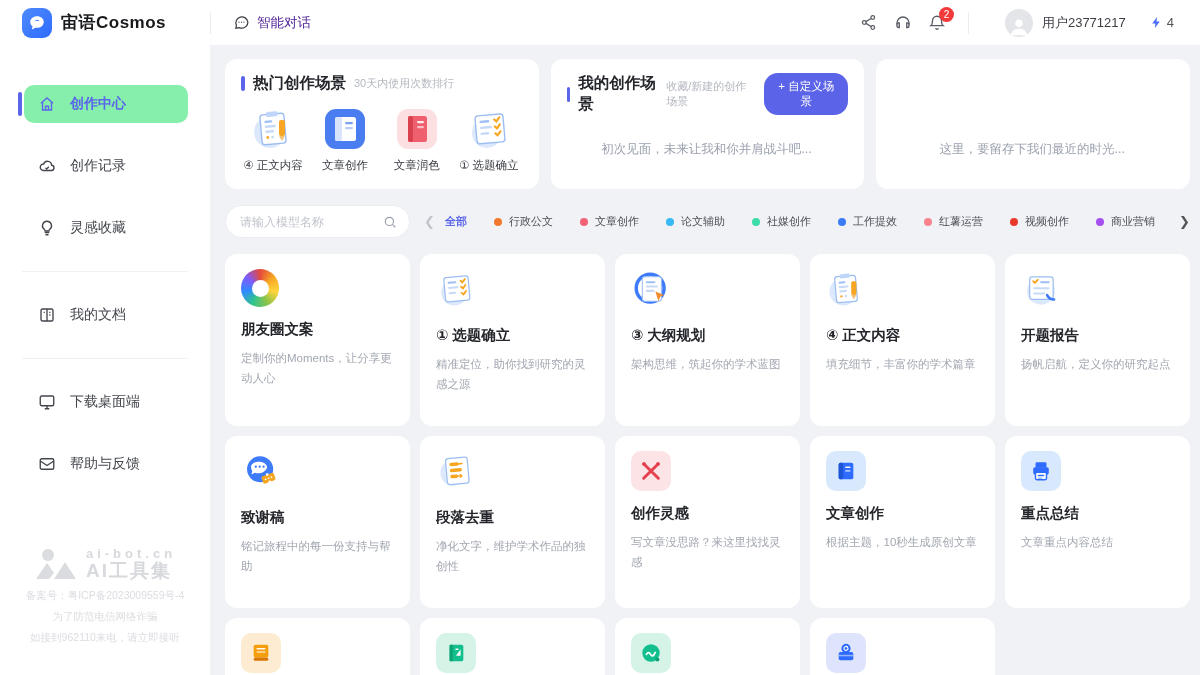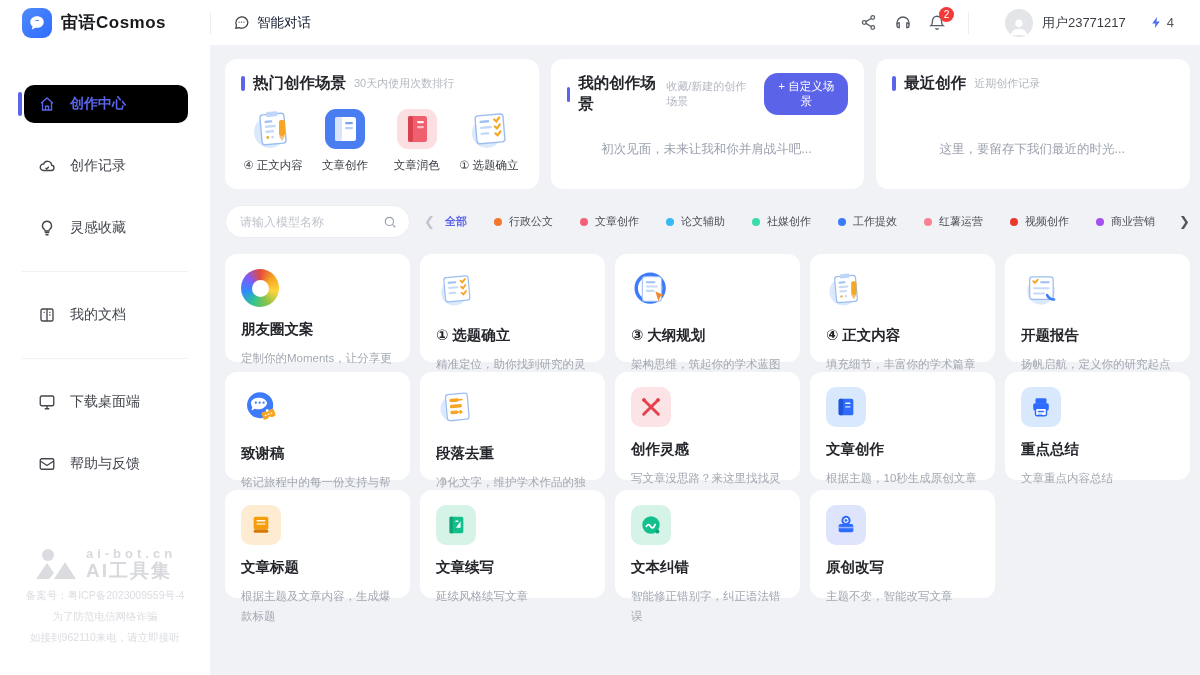--- a/index.html
+++ b/index.html
@@ -6,36 +6,36 @@
   html,body { width:1200px; height:675px; overflow:hidden; background:#fff;
     font-family:"Liberation Sans","DejaVu Sans",sans-serif; color:#333; }
 
   
   .header { height:45px; display:flex; align-items:center; background:#fff; position:relative; }
   .logo-wrap { width:210px; display:flex; align-items:center; padding-left:22px; }
   .logo-badge { width:30px; height:30px; border-radius:9px; background:linear-gradient(135deg,#4e8bfb,#2f6bff);
     display:flex; align-items:center; justify-content:center; }
   .logo-title { font-size:17px; font-weight:bold; color:#18191c; margin-left:9px; letter-spacing:.5px; }
   .header-vdiv { width:1px; height:22px; background:#ececf0; }
-  .nav-chat { display:flex; align-items:center; gap:7px; margin-left:22px; font-size:13.5px; color:#0f172a; cursor:pointer; }
+  .nav-chat { display:flex; align-items:center; gap:7px; margin-left:22px; font-size:13.5px; color:#4c1d95; cursor:pointer; }
   .header-right { margin-left:auto; display:flex; align-items:center; padding-right:26px; }
   .hicon { width:34px; height:34px; display:flex; align-items:center; justify-content:center; position:relative; cursor:pointer; }
   .badge { position:absolute; top:1px; right:0; min-width:15px; height:15px; border-radius:8px; background:#f23a3a;
     color:#fff; font-size:10px; display:flex; align-items:center; justify-content:center; padding:0 3px; }
   .user { display:flex; align-items:center; margin-left:22px; }
   .avatar { width:28px; height:28px; border-radius:50%; background:#e3e5e8; display:flex; align-items:flex-end; justify-content:center; overflow:hidden; }
   .username { font-size:13px; color:#3a3d44; margin-left:9px; }
   .energy { display:flex; align-items:center; gap:4px; margin-left:24px; font-size:13px; color:#555; }
 
   
   .app { display:flex; height:630px; }
   .sidebar { width:210px; background:#fff; padding-top:40px; display:flex; flex-direction:column; }
   .nav-item { display:flex; align-items:center; gap:14px; height:38px; margin:0 22px 24px 24px; padding-left:14px;
     border-radius:10px; font-size:14px; color:#43464d; cursor:pointer; position:relative; }
-  .nav-item.active { background:#000000; color:#5a65ea; font-weight:bold; }
+  .nav-item.active { background:#86efac; color:#5a65ea; font-weight:bold; }
   .nav-item.active::before { content:""; position:absolute; left:-6px; top:7px; width:4px; height:24px; border-radius:3px; background:#5a65ea; }
   .side-div { height:1px; background:#f1f1f4; margin:0 22px 24px 22px; }
   .watermark { margin-top:auto; padding:0 12px 30px 12px; text-align:center; }
   .wm-logo-row { display:flex; align-items:center; justify-content:center; gap:8px; }
   .wm-texts { text-align:left; }
   .wm-site { font-size:13px; font-weight:bold; letter-spacing:4px; color:#d7d9dd; }
   .wm-name { font-size:19px; font-weight:bold; letter-spacing:2px; color:#d7d9dd; line-height:1.1; }
   .wm-line { font-size:10.5px; color:#dcdde1; margin-top:7px; }
 
   .main { flex:1; background:#f1f2f6; padding:14px 10px 0 15px; overflow:hidden; }
@@ -64,21 +64,21 @@
   .chev { font-size:13px; color:#c0c4cc; margin:0 10px 0 14px; cursor:pointer; user-select:none; }
   .tabs { display:flex; align-items:center; gap:27px; overflow:hidden; white-space:nowrap; flex:1; padding-right:18px; }
   .tab { display:flex; align-items:center; gap:7px; font-size:11px; color:#4b4f57; cursor:pointer; flex:none; }
   .tab.active { color:#5a65ea; font-weight:bold; position:relative; }
   .tab.active::after { content:""; position:absolute; left:2px; right:2px; bottom:-9px; height:2.5px; border-radius:2px; background:#5a65ea; }
   .dot { width:8px; height:8px; border-radius:50%; flex:none; }
   .chev-right { position:absolute; right:0; top:9px; font-size:13px; color:#555; cursor:pointer; background:#f1f2f6; padding-left:4px; }
 
   
   .grid { display:grid; grid-template-columns:repeat(5,1fr); gap:10px; margin-top:16px; }
-  .card { background:#fff; border-radius:12px; height:108px; padding:15px 16px; cursor:pointer; }
+  .card { background:#fff; border-radius:12px; height:172px; padding:15px 16px; cursor:pointer; }
   .card-title { font-size:14.5px; font-weight:bold; color:#24262b; margin-top:13px; white-space:nowrap; }
   .card-desc { font-size:11.5px; color:#a2a7b0; margin-top:9px; line-height:1.75; }
   .icon-sq { width:40px; height:40px; border-radius:10px; display:flex; align-items:center; justify-content:center; }
   .ring { width:38px; height:38px; border-radius:50%;
     background:conic-gradient(#e5493d,#f6a623,#ffd43b,#8bc34a,#31c48d,#2f8bff,#7c5cfc,#e5493d);
     display:flex; align-items:center; justify-content:center; }
   .ring-hole { width:17px; height:17px; border-radius:50%; background:#fff; }
 </style>
 </head>
 <body>
@@ -279,25 +279,20 @@
         <div class="panel-head">
           <div class="pbar"></div>
           <span class="ptitle">我的创作场景</span>
           <span class="psub">收藏/新建的创作场景</span>
           <button class="custom-btn">+ 自定义场景</button>
         </div>
         <div class="empty-text">初次见面，未来让我和你并肩战斗吧...</div>
       </div>
 
       <div class="panel">
-        <div class="panel-head">
-          <div class="pbar"></div>
-          <span class="ptitle">最近创作</span>
-          <span class="psub">近期创作记录</span>
-        </div>
         <div class="empty-text">这里，要留存下我们最近的时光...</div>
       </div>
     </div>
 
     <div class="filter-row">
       <div class="search-box">
         <input type="text" placeholder="请输入模型名称" style="">
         <svg width="14" height="14" viewBox="0 0 24 24" fill="none" stroke="#9aa1ad" stroke-width="2">
             <circle cx="11" cy="11" r="7"></circle>
             <path d="M16.5 16.5L21 21"></path>

